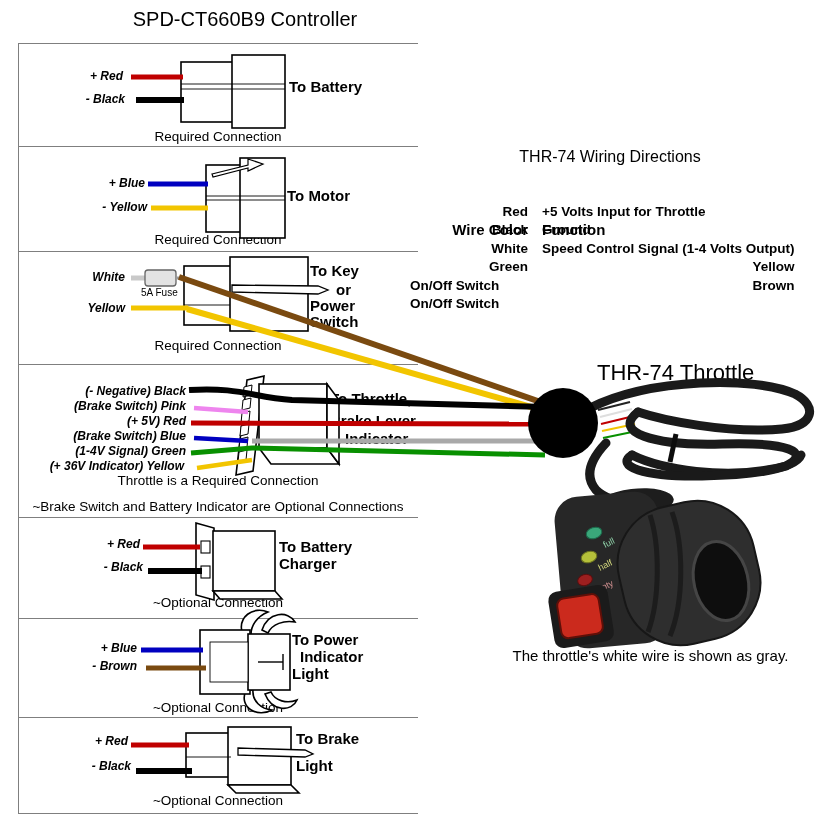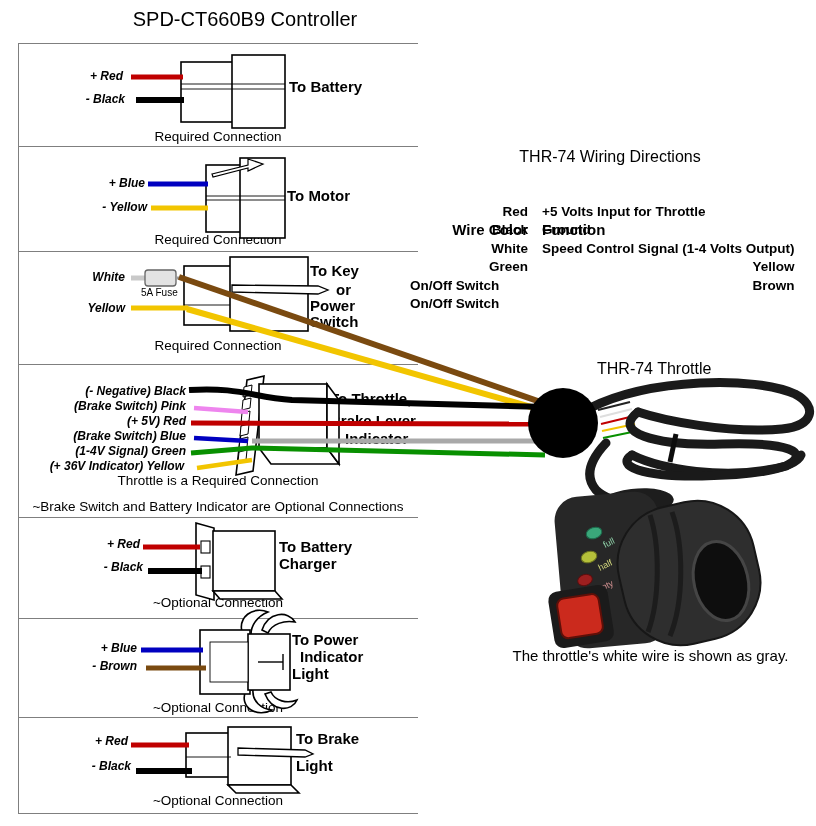--- a/index.html
+++ b/index.html
@@ -10,21 +10,21 @@
   .wl{font-weight:700;font-size:12px;text-align:right;font-style:italic;}
   .dl{font-weight:700;font-size:15px;}
   .note{font-size:13.5px;text-align:center;}
   .fuse-lbl{font-size:10px;}
   .tbl-title{font-weight:400;font-size:16px;text-align:center;}
   .wtable{position:absolute;left:410px;top:185px;display:grid;
           grid-template-columns:118px auto;column-gap:14px;
           grid-auto-rows:18.5px;font-weight:700;font-size:13.5px;z-index:1;}
   .wtable .c1{text-align:right;}
   .wtable .hdr{font-size:15px;margin-top:36px;}
-  .throttle-title{font-size:16px;}
+  .throttle-title{font-size:22px;}
   .caption{font-size:15px;text-align:center;}
   svg.overlay{position:absolute;left:0;top:0;z-index:2;pointer-events:none;}
   .conn rect,.conn polygon,.conn path{fill:#fff;stroke:#000;stroke-width:1.6px;}
   .conn .thin{stroke:#000;stroke-width:0.9px;}
   .border-line{stroke:#7f7f7f;stroke-width:1px;}
   .wire{fill:none;}
   .wr{stroke:var(--c-red);}  .wk{stroke:var(--c-black);}
   .wb{stroke:var(--c-blue);} .wy{stroke:var(--c-yellow);}
   .wbr{stroke:var(--c-brown);} .wp{stroke:var(--c-pink);}
   .wg{stroke:var(--c-green);} .wgy{stroke:var(--c-gray);}

